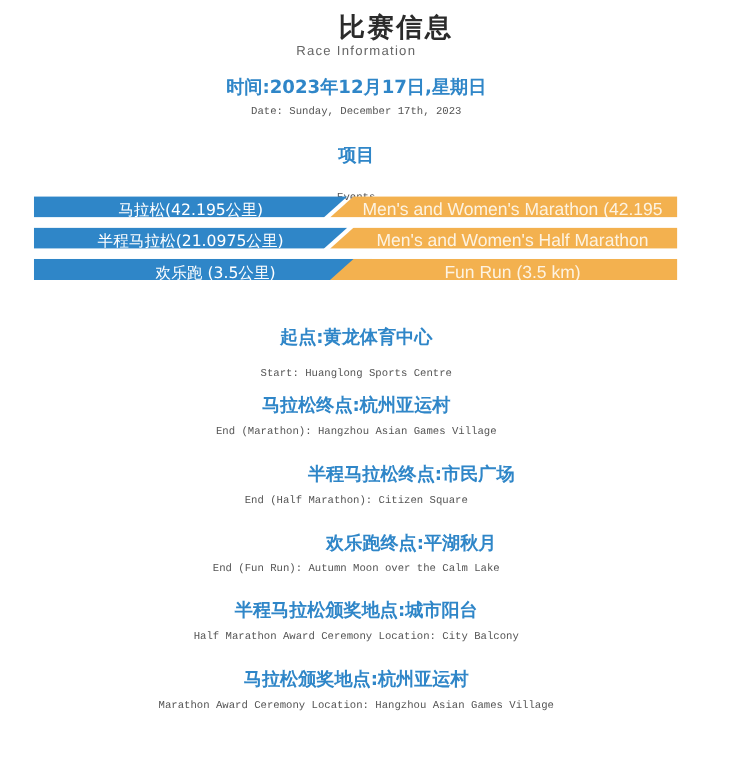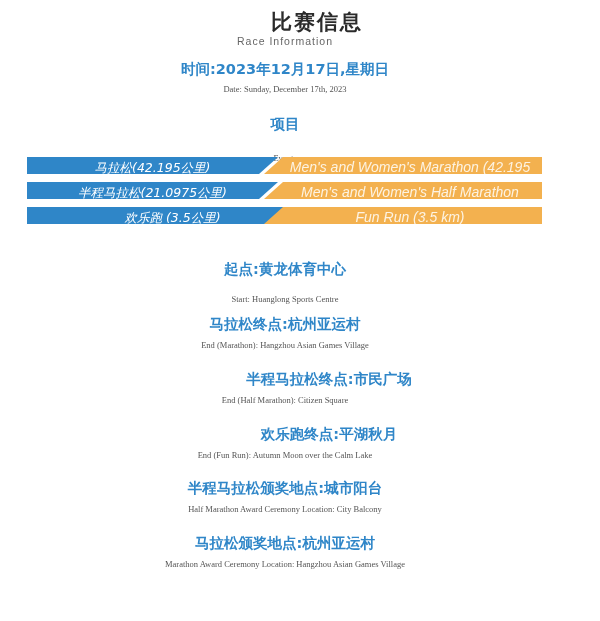--- a/index.html
+++ b/index.html
@@ -35,27 +35,26 @@
       font-family: "Liberation Sans", sans-serif;
     }
     .heading-cn {
       font-size: 14.5px;
       font-weight: bold;
       color: #2f86c8;
     }
     .sub-en {
       font-size: 8.5px;
       color: #555555;
-      font-family: Liberation Serif, serif;
+      font-family: Liberation Mono, monospace;
     }
 
     .band {
       position: absolute;
       height: 17px;
-      font-style: italic;
     }
     .band-left {
       left: 27px;
       width: 251px;
       background: #2f86c8;
       clip-path: polygon(0 0, 100% 0, calc(100% - 19px) 100%, 0 100%);
       color: #ffffff;
       font-size: 12.5px;
       line-height: 21px;
       text-align: center;

